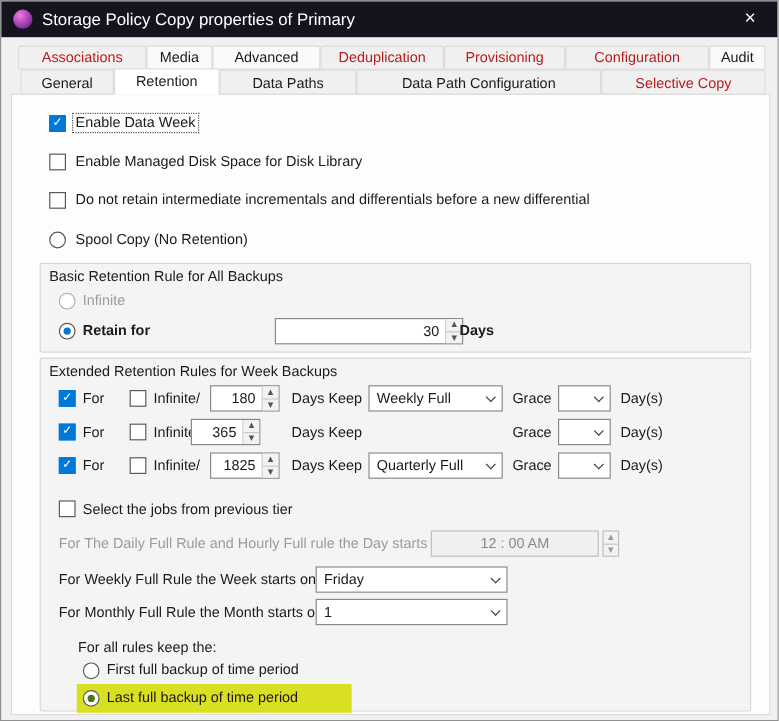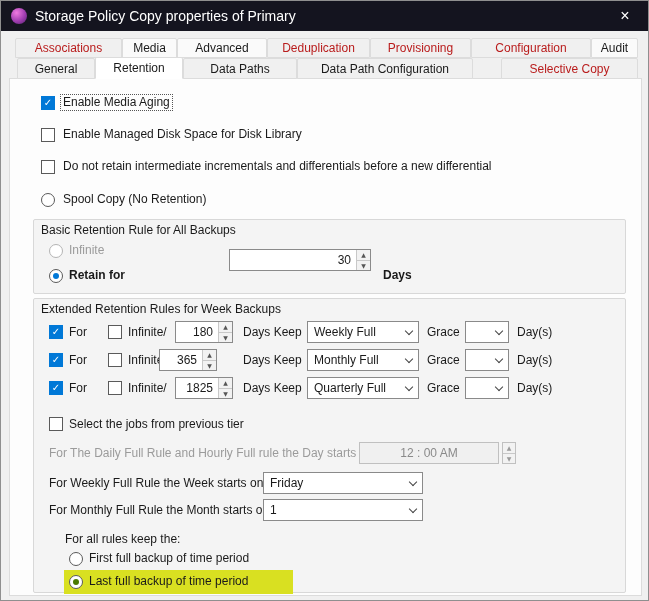--- a/index.html
+++ b/index.html
@@ -83,47 +83,47 @@
   <div class="tab lite" style="left:121px;top:37px;width:55px">Media</div>
   <div class="tab lite" style="left:176px;top:37px;width:90px">Advanced</div>
   <div class="tab dim" style="left:266px;top:37px;width:103px">Deduplication</div>
   <div class="tab dim" style="left:369px;top:37px;width:101px">Provisioning</div>
   <div class="tab dim" style="left:470px;top:37px;width:120px">Configuration</div>
   <div class="tab lite" style="left:590px;top:37px;width:47px">Audit</div>
 
   <div class="tab r2" style="left:16px;width:78px">General</div>
   <div class="tab active" style="left:94px;width:88px">Retention</div>
   <div class="tab r2" style="left:182px;width:114px">Data Paths</div>
-  <div class="tab r2" style="left:296px;width:176px">Data Path Configuration</div>
+  <div class="tab r2" style="left:296px;width:204px">Data Path Configuration</div>
   <div class="tab r2 dim" style="left:500px;width:137px">Selective Copy</div>
 
   <span class="checkbox checked" style="left:40px;top:95px">
     <span class="cm">✓</span>
   </span>
-  <span class="label focused" style="left:62px;top:94px">Enable Media Aging</span>
+  <span class="label focused" style="left:62px;top:94px">Enable Data Week</span>
 
   <span class="checkbox" style="left:40px;top:127px"></span>
   <span class="label" style="left:62px;top:126px">Enable Managed Disk Space for Disk Library</span>
 
   <span class="checkbox" style="left:40px;top:159px"></span>
   <span class="label" style="left:62px;top:158px">Do not retain intermediate incrementals and differentials before a new differential</span>
 
   <span class="radio" style="left:40px;top:192px"></span>
   <span class="label" style="left:62px;top:191px">Spool Copy (No Retention)</span>
 
   <div class="groupbox" style="left:32px;top:218px;width:593px;height:75px"></div>
   <span class="label" style="left:40px;top:222px">Basic Retention Rule for All Backups</span>
 
   <span class="radio disabled" style="left:48px;top:243px"></span>
   <span class="label dim" style="left:68px;top:242px">Infinite</span>
 
   <span class="radio selected" style="left:48px;top:268px"></span>
   <span class="label bold" style="left:68px;top:267px">Retain for</span>
 
-  <div class="spin-input" style="left:228px;top:248px;width:142px">
+  <div class="spin-input" style="left:228px;top:264px;width:157px">
     <span class="val">30</span>
     <span class="spin-btns">
       <span class="sb">▲</span>
       <span class="sb">▼</span>
     </span>
   </div>
   <span class="label bold" style="left:382px;top:267px">Days</span>
 
   <div class="groupbox" style="left:32px;top:297px;width:593px;height:295px"></div>
   <span class="label" style="left:40px;top:301px">Extended Retention Rules for Week Backups</span>
@@ -164,26 +164,20 @@
   <span class="checkbox" style="left:107px;top:352px"></span>
   <span class="label" style="left:127px;top:352px">Infinite/</span>
   <div class="spin-input" style="left:158px;top:348px;width:58px">
     <span class="val">365</span>
     <span class="spin-btns">
       <span class="sb">▲</span>
       <span class="sb">▼</span>
     </span>
   </div>
   <span class="label" style="left:242px;top:352px">Days Keep</span>
-  <div class="combo" style="left:306px;top:348px;width:112px">
-    <span class="cv">Monthly Full</span>
-    <span class="chev">
-        <i class="chev-glyph"></i>
-      </span>
-  </div>
   <span class="label" style="left:426px;top:352px">Grace</span>
   <div class="combo" style="left:464px;top:348px;width:44px">
     <span class="cv"></span>
     <span class="chev">
         <i class="chev-glyph"></i>
       </span>
   </div>
   <span class="label" style="left:516px;top:352px">Day(s)</span>
 
   <span class="checkbox checked" style="left:48px;top:380px">

